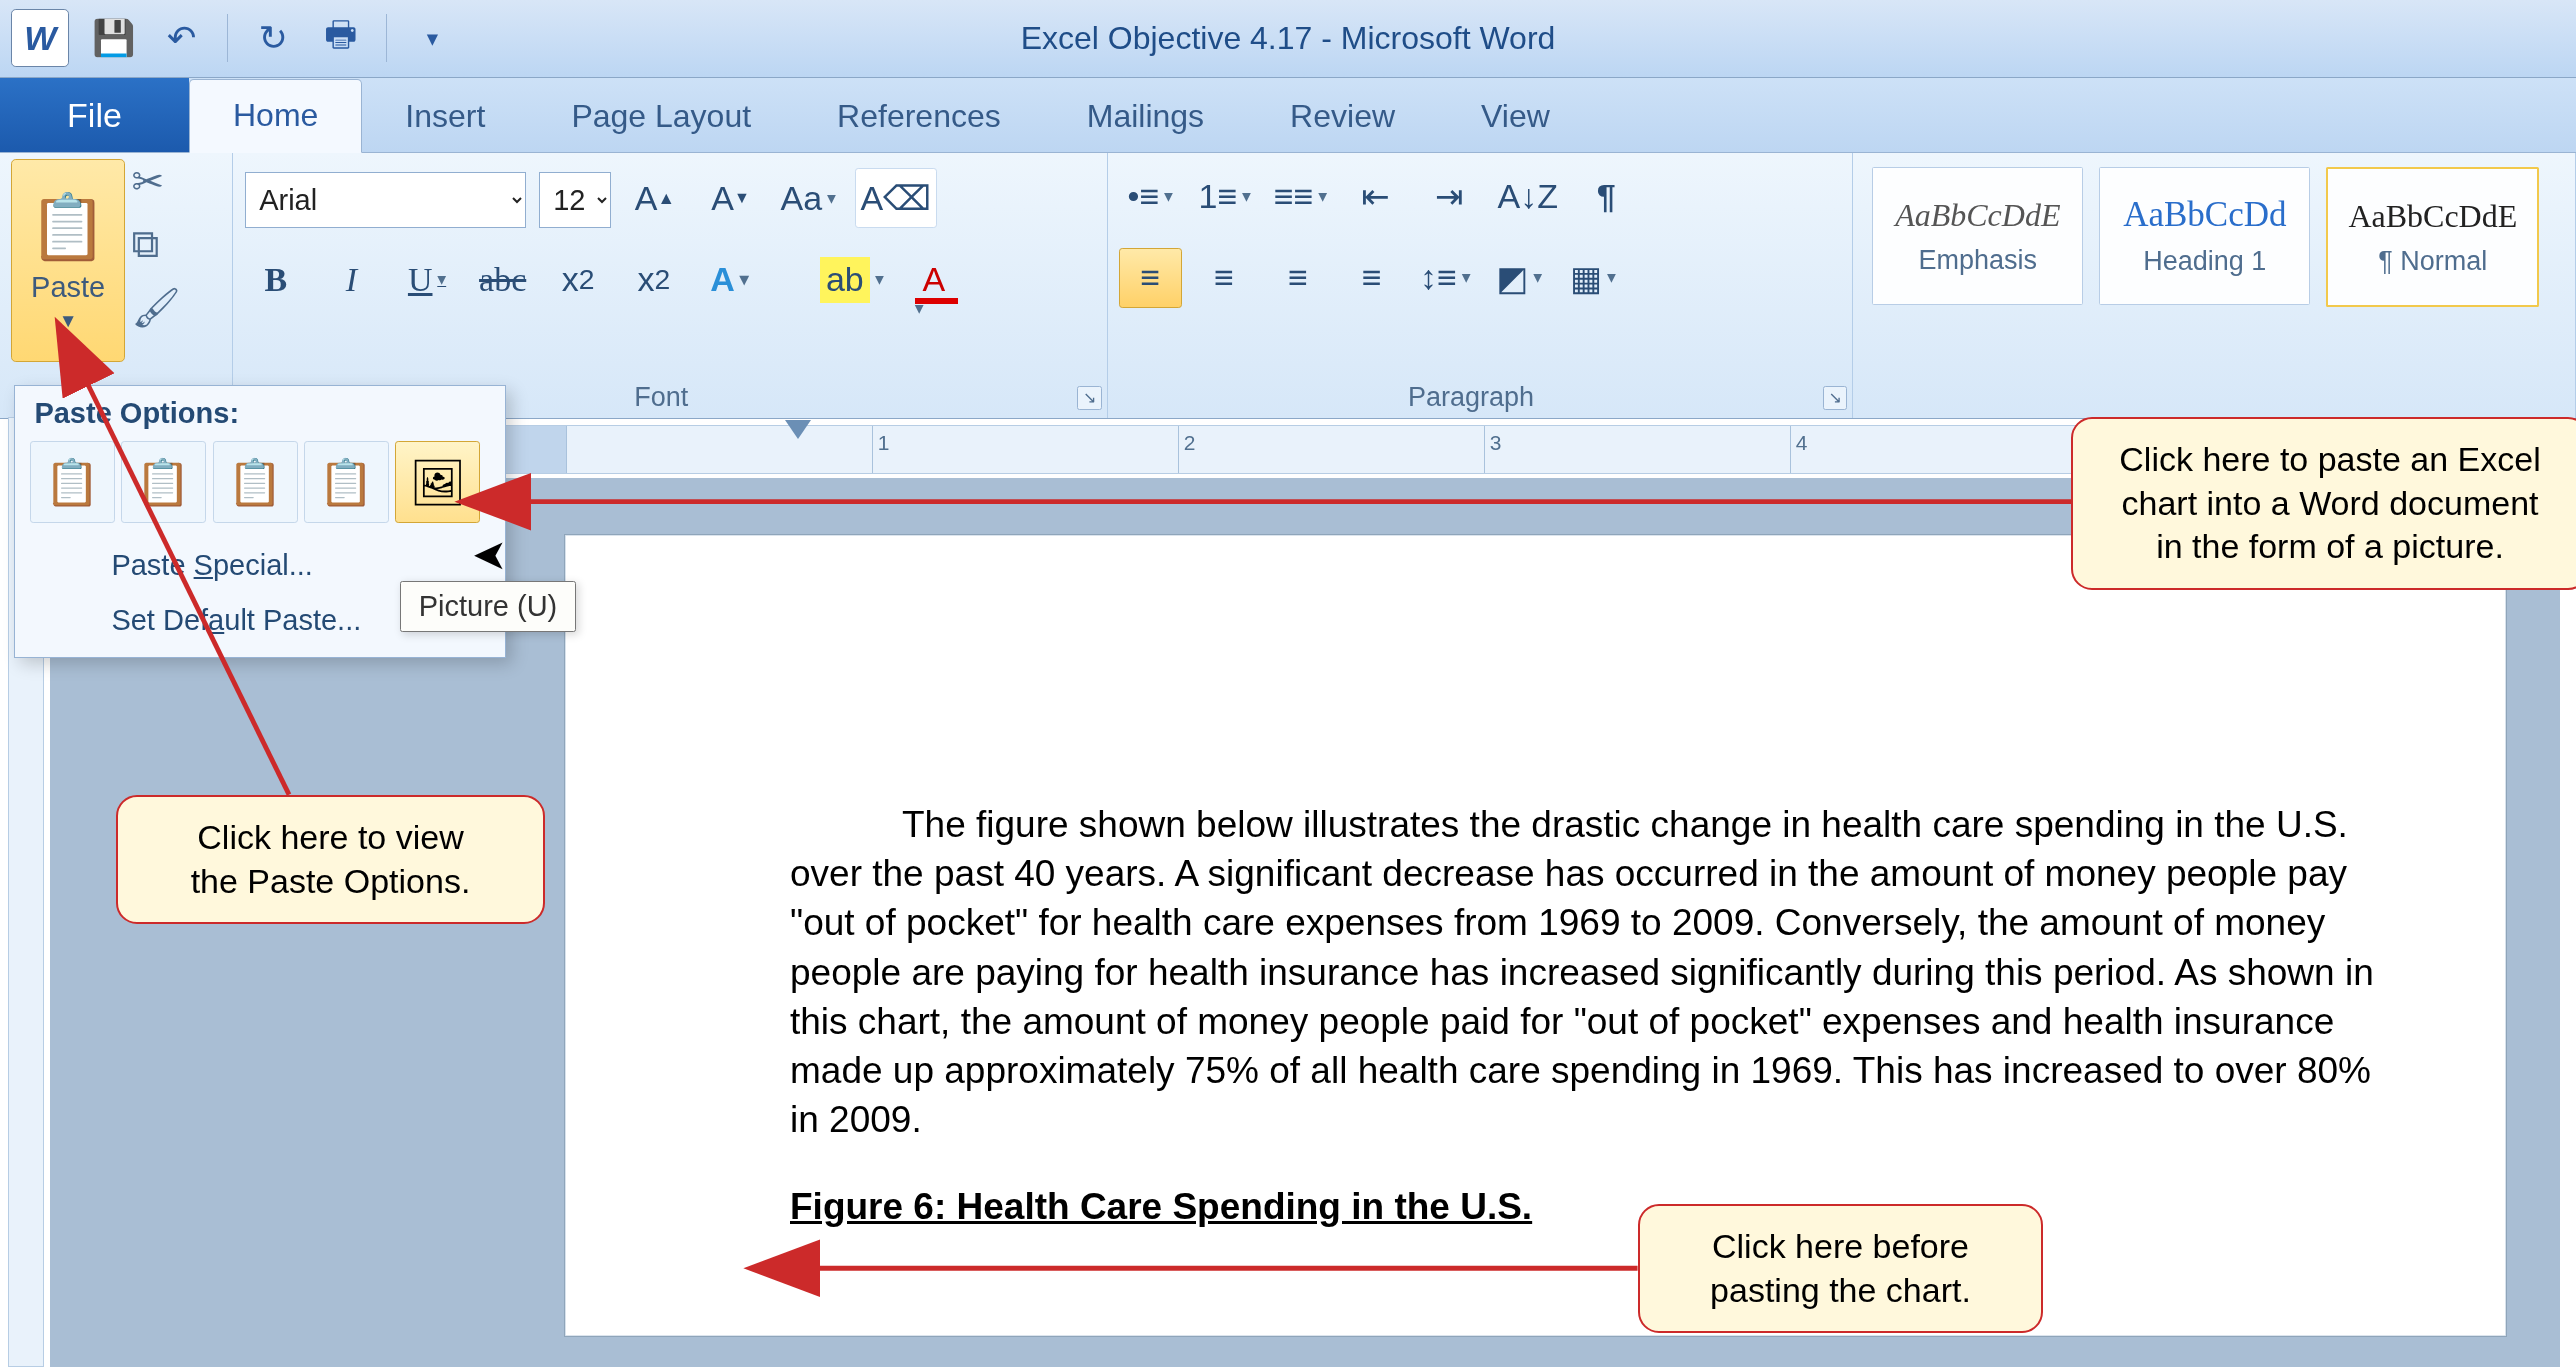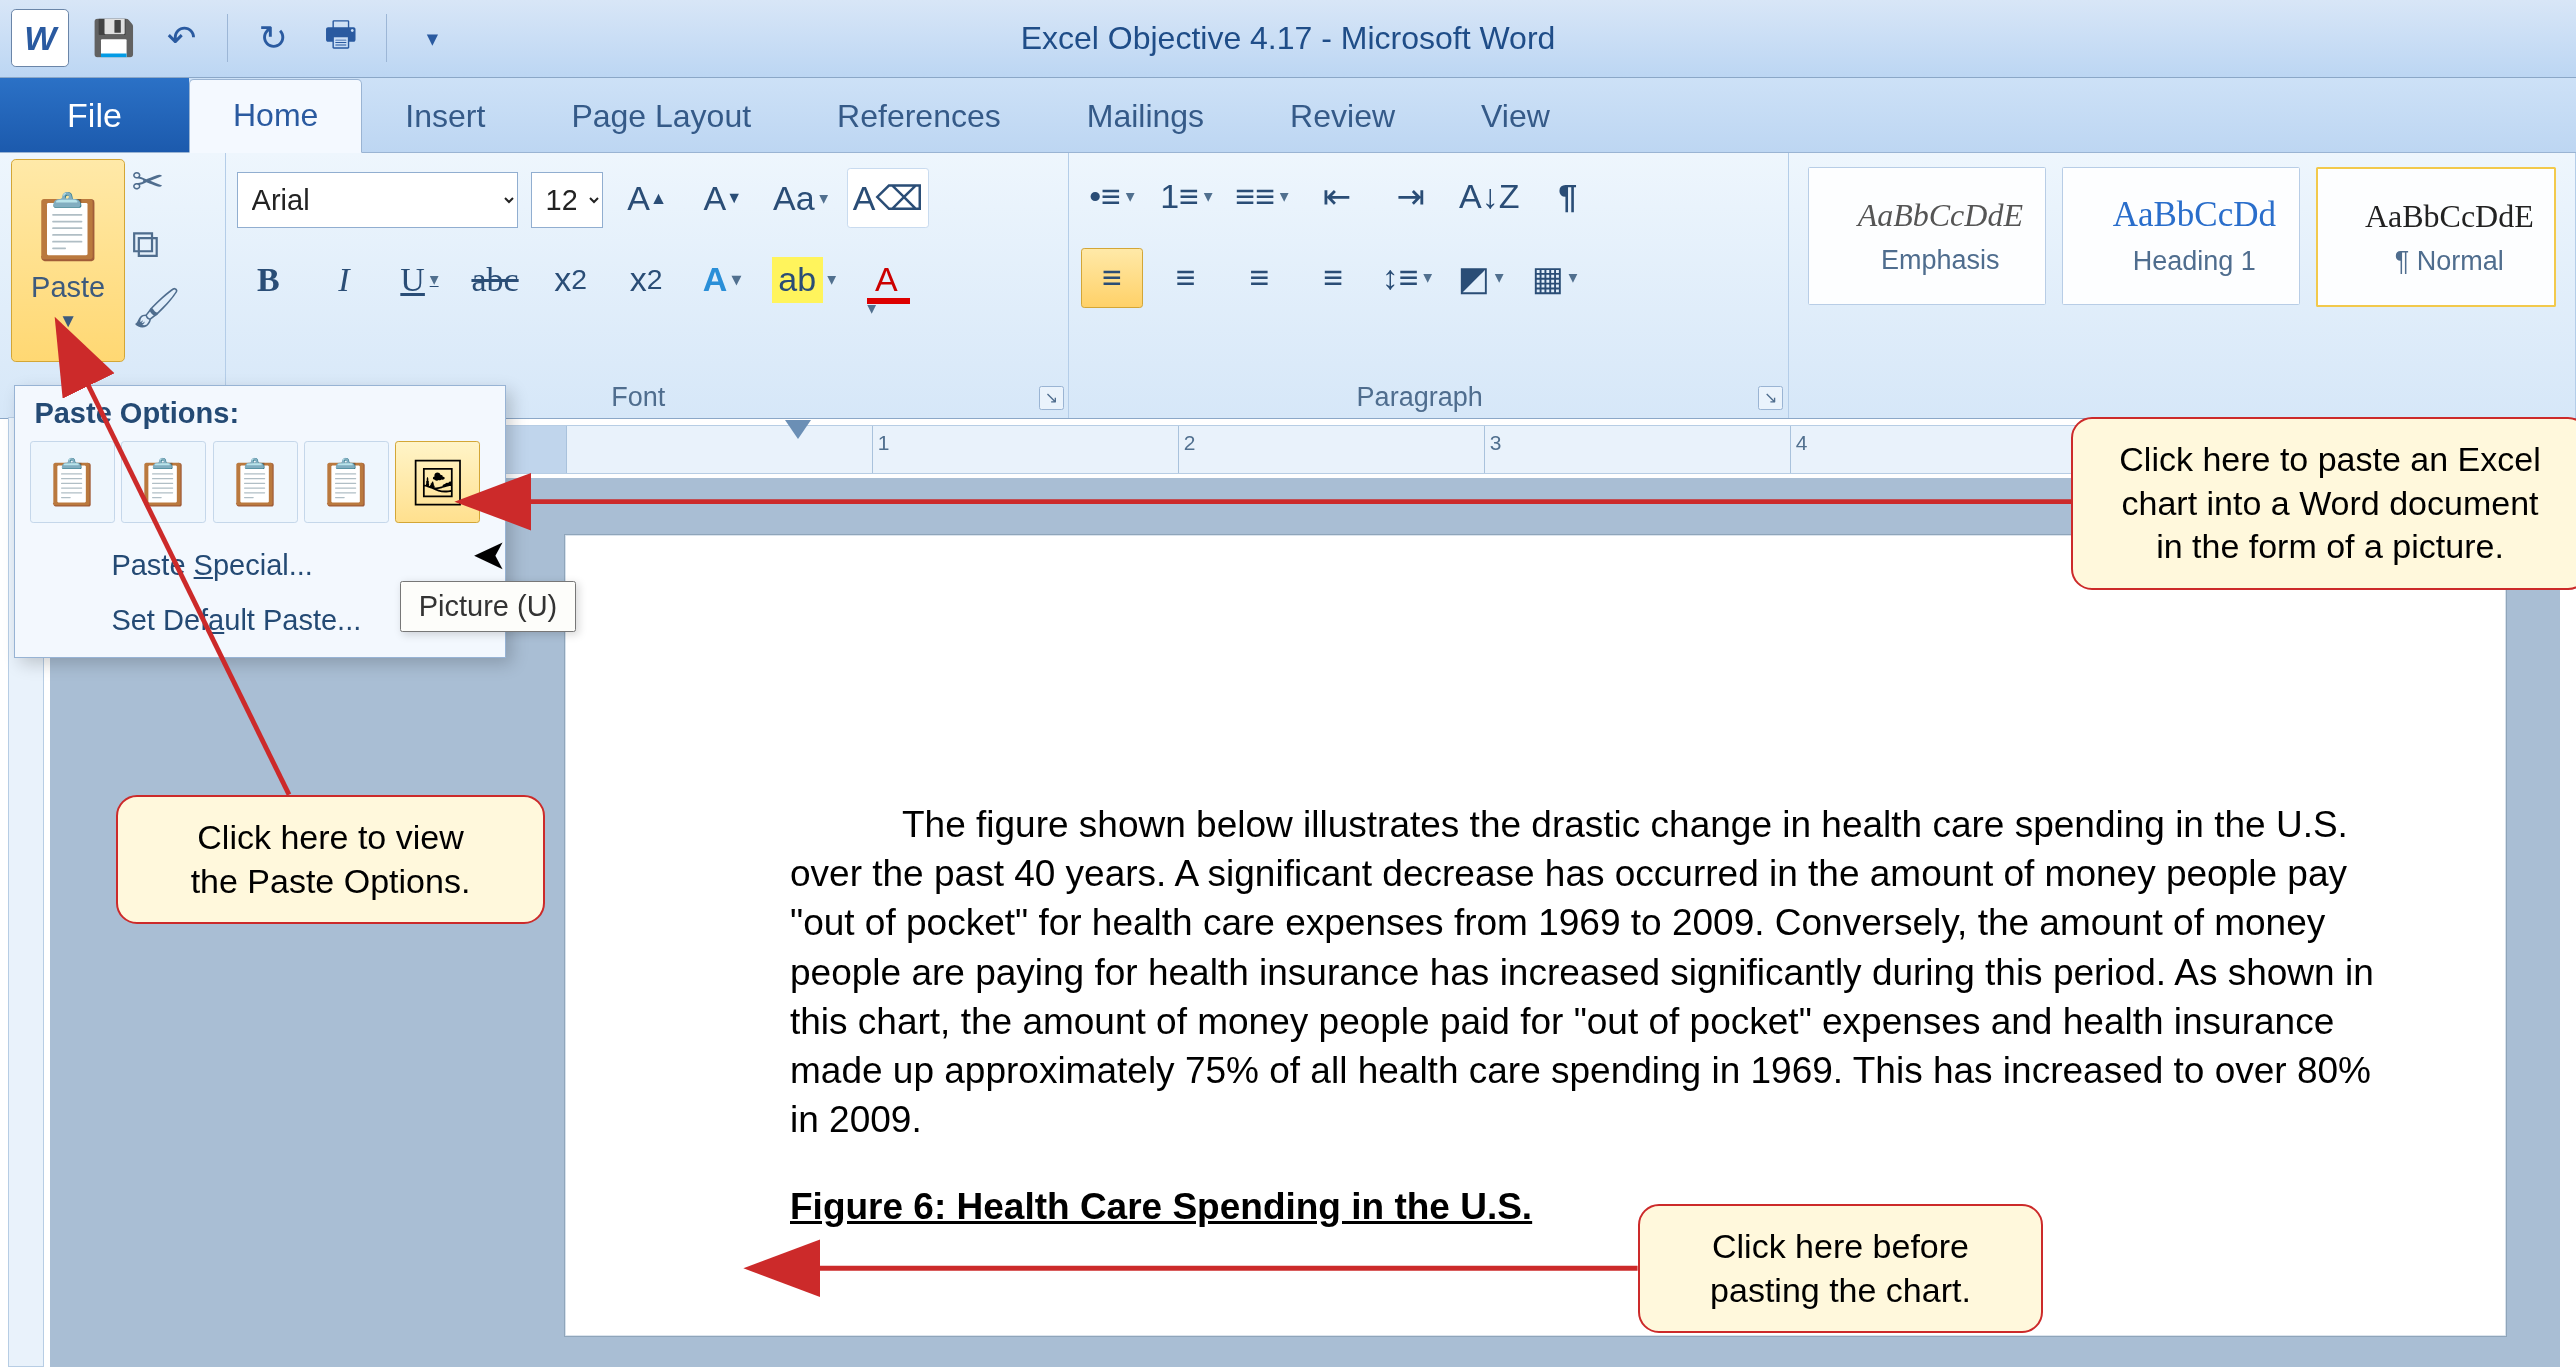--- a/index.html
+++ b/index.html
@@ -125,33 +125,33 @@
   .bt{
     min-width:51px;height:58px;border:0.8px solid transparent;border-radius:3.2px;
     display:inline-flex;align-items:center;justify-content:center;font-size:34px;color:#2a4d76;
     padding:0 4.8px;
   }
   .bt.drop::after{content:"▾";font-size:17.7px;margin-left:4.8px;color:#51708f;}
   .bold{font-weight:bold;font-family:"Times New Roman",serif;}
   .ital{font-style:italic;font-family:"Times New Roman",serif;}
   .ul{text-decoration:underline;font-family:"Times New Roman",serif;}
   .strike{text-decoration:line-through;font-family:"Times New Roman",serif;}
-  .hilite{background:#fff45c;padding:3.2px 6.4px;}
+  .hilite{background:#fff45c;padding:3.2px 6.4px;margin-left:40px;}
   .fontcolor{color:#c00;position:relative;}
   .fontcolor::after{content:"";position:absolute;bottom:4.8px;left:6.4px;right:6.4px;height:6.4px;background:#d00;}
 
   
   .para-row{display:flex;align-items:center;gap:11.2px;height:64px;}
   .bt.active{background:linear-gradient(to bottom,#ffe9a8,#ffd168);border:0.8px solid #d3a636;}
 
   
   .style-box{
     width:209px;height:136px;border:0.8px solid #b8cde6;background:#fdfeff;
     display:flex;flex-direction:column;align-items:center;justify-content:center;
-    margin:8px 8px 0 8px;gap:11.2px;border-radius:1.6px;padding-left:27px;
+    margin:8px 8px 0 8px;gap:11.2px;border-radius:1.6px;
   }
   .style-box.selected{border:2.4px solid #f2c94c;}
   .style-sample{font-family:"Times New Roman",serif;font-size:32px;}
   .style-sample.emph{font-style:italic;color:#555;}
   .style-sample.h1{color:#2a6ecb;font-size:35px;}
   .style-sample.norm{color:#222;}
   .style-label{font-size:27px;color:#4f6d8e;}
 
   
   .paste-popup{

